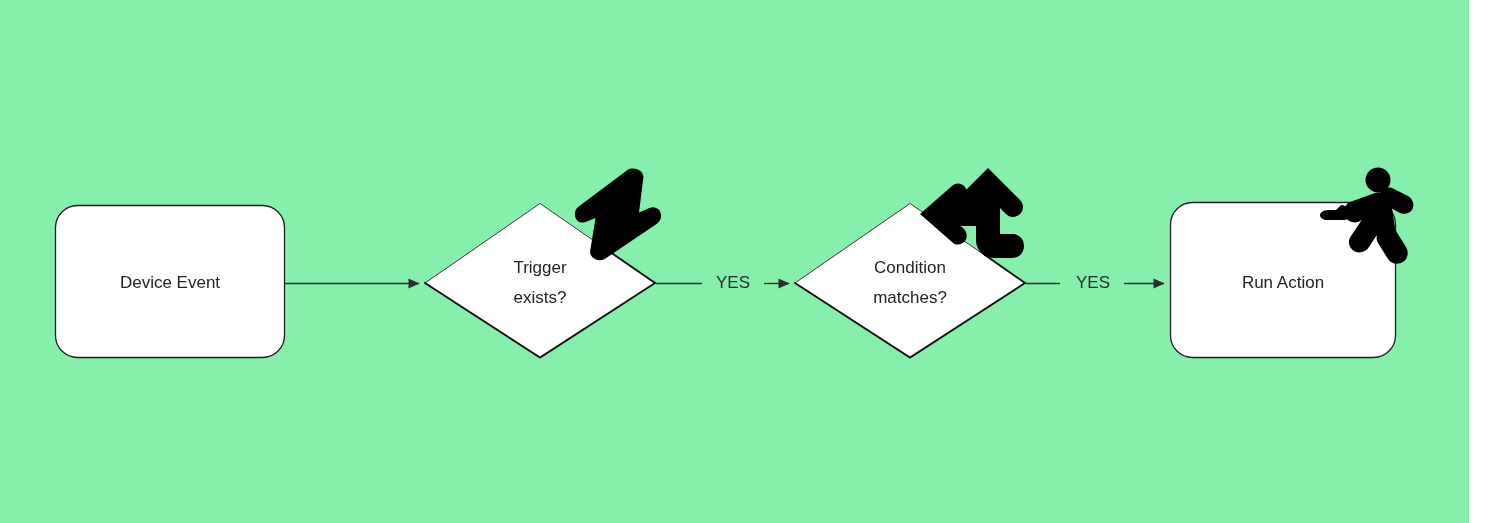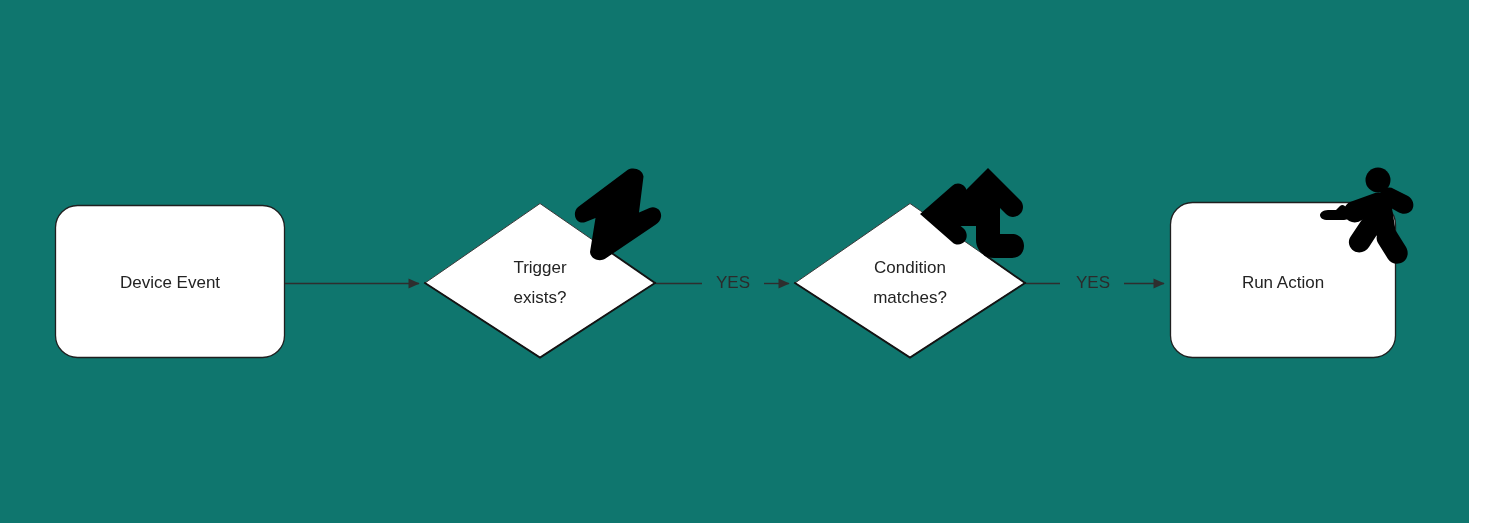--- a/index.html
+++ b/index.html
@@ -11,21 +11,21 @@
   body {
     width: 1485px;
     height: 523px;
     overflow: hidden;
     font-family: "Liberation Sans", "DejaVu Sans", sans-serif;
   }
   #canvas {
     position: relative;
     width: 1469px;
     height: 523px;
-    background: #0f766e;
+    background: #86efac;
   }
   #flow-svg {
     position: absolute;
     top: 0;
     left: 0;
     width: 1485px;
     height: 523px;
     display: block;
   }
   .node-label {

